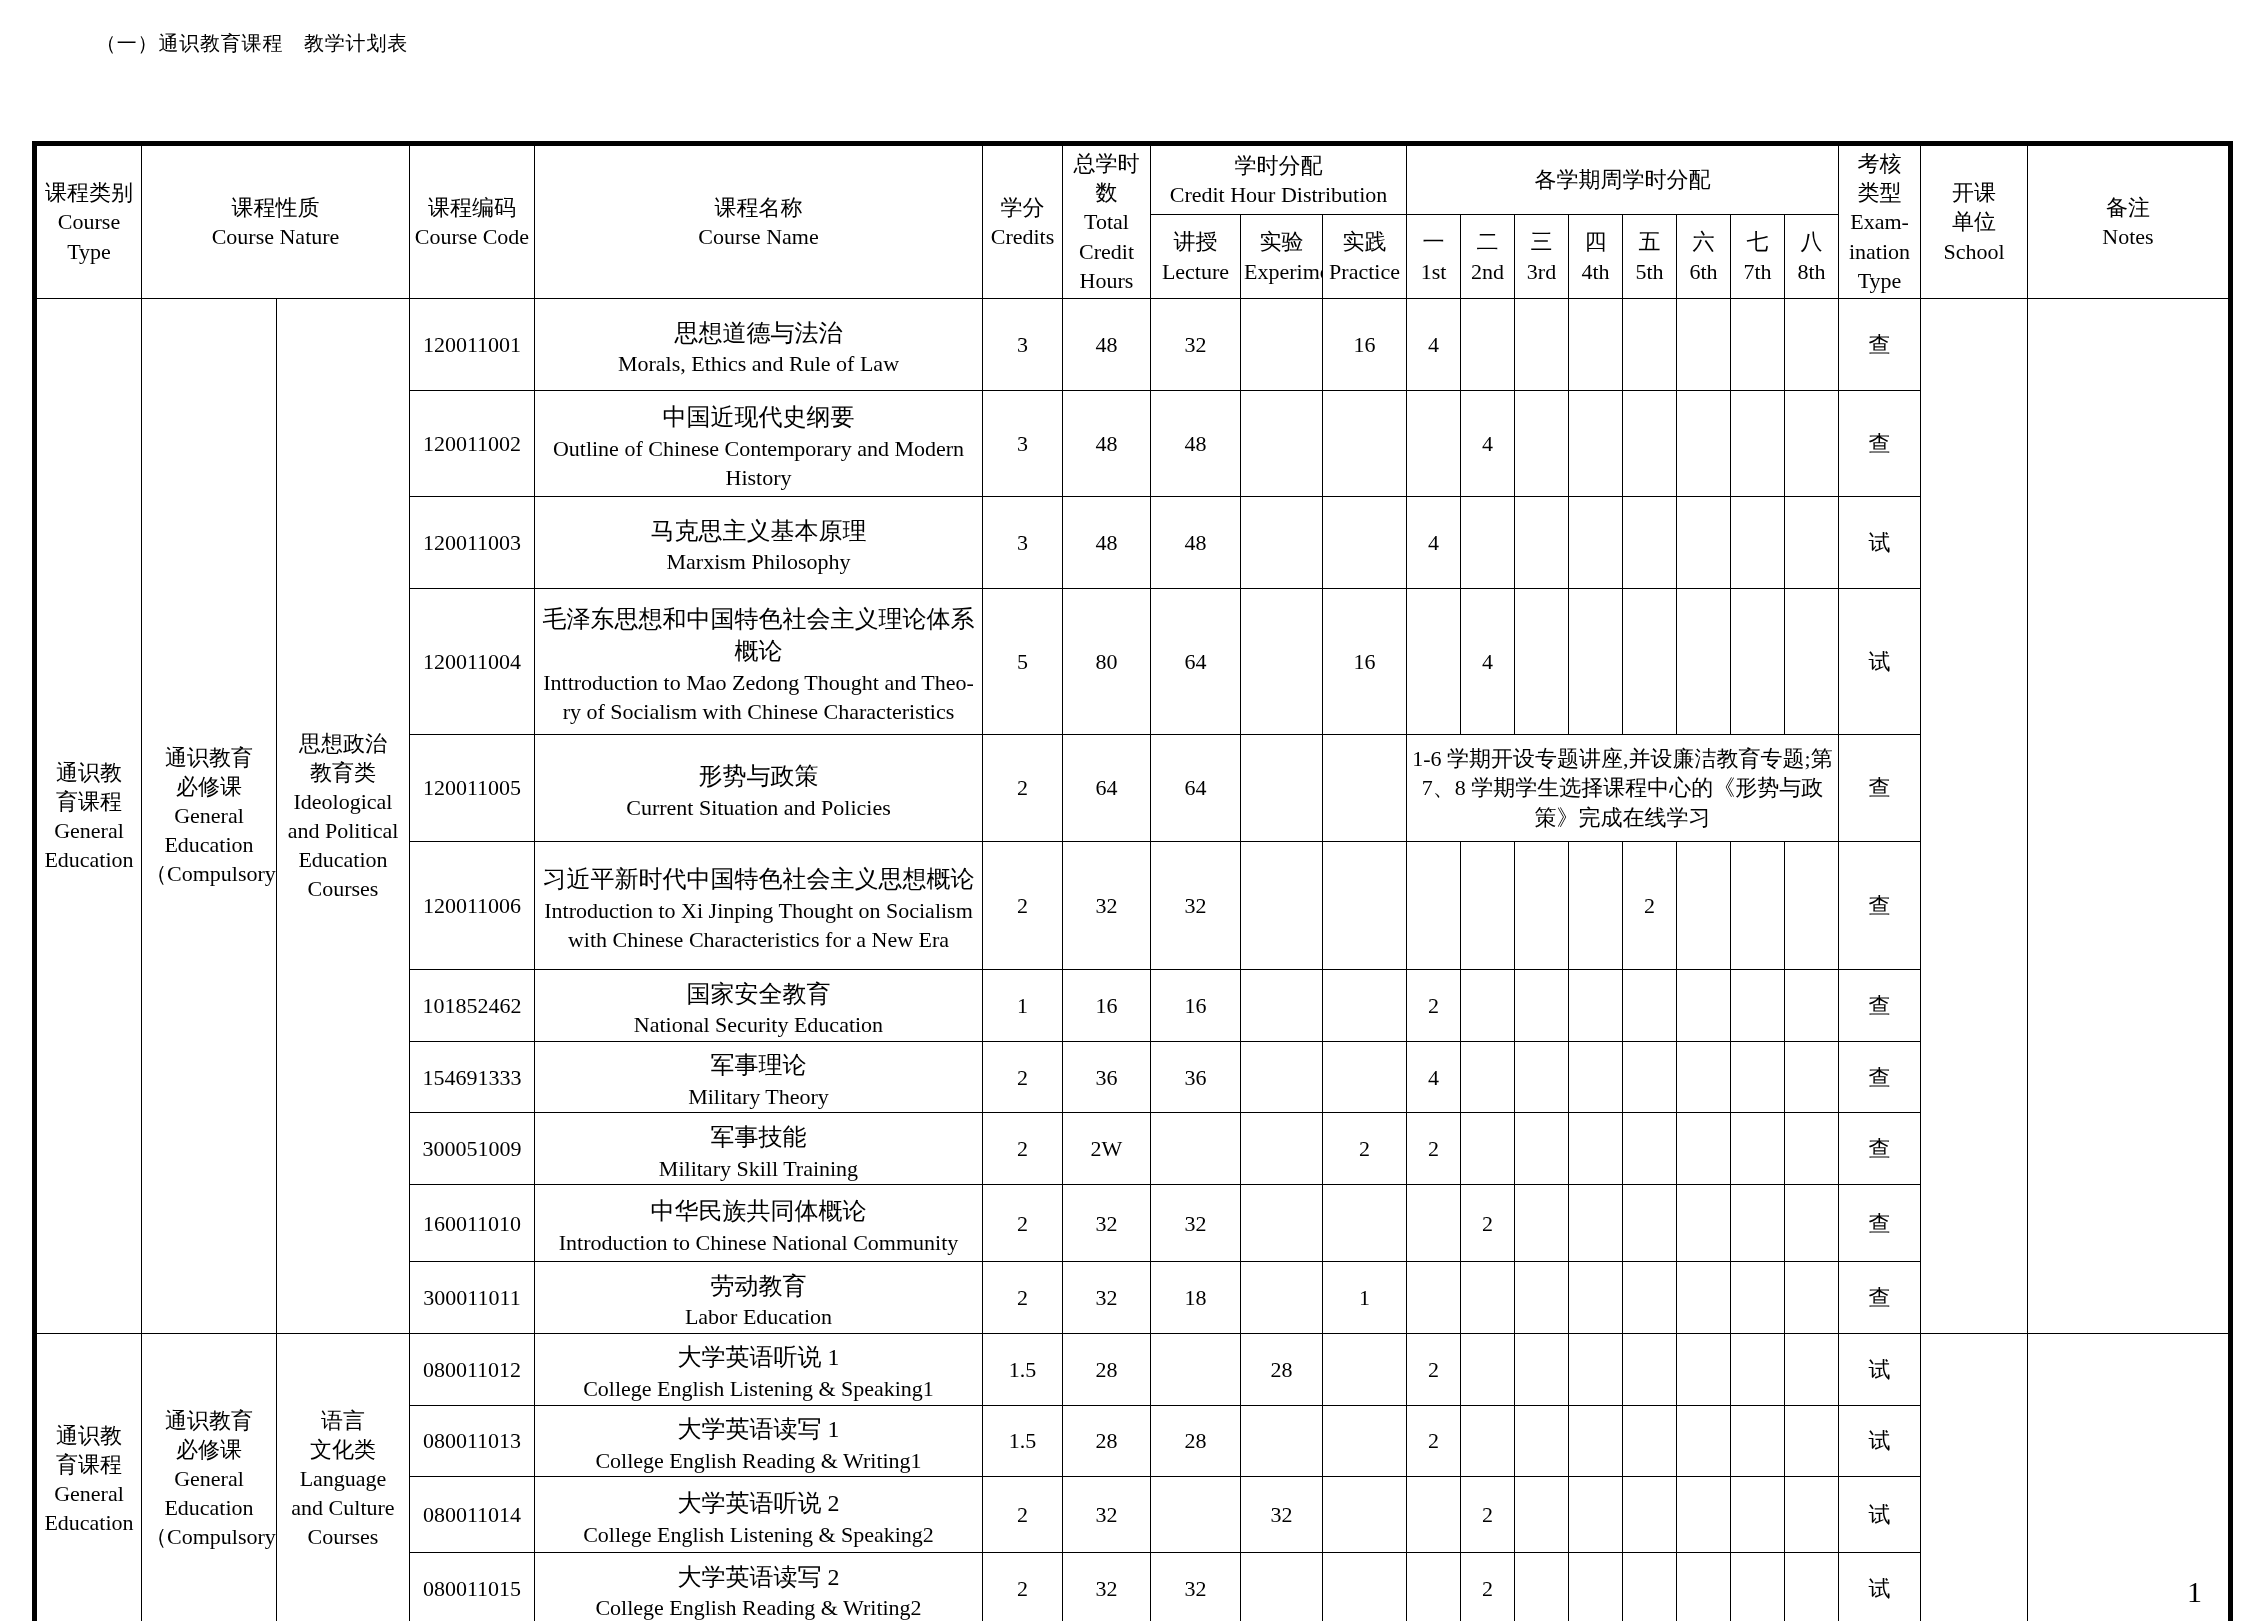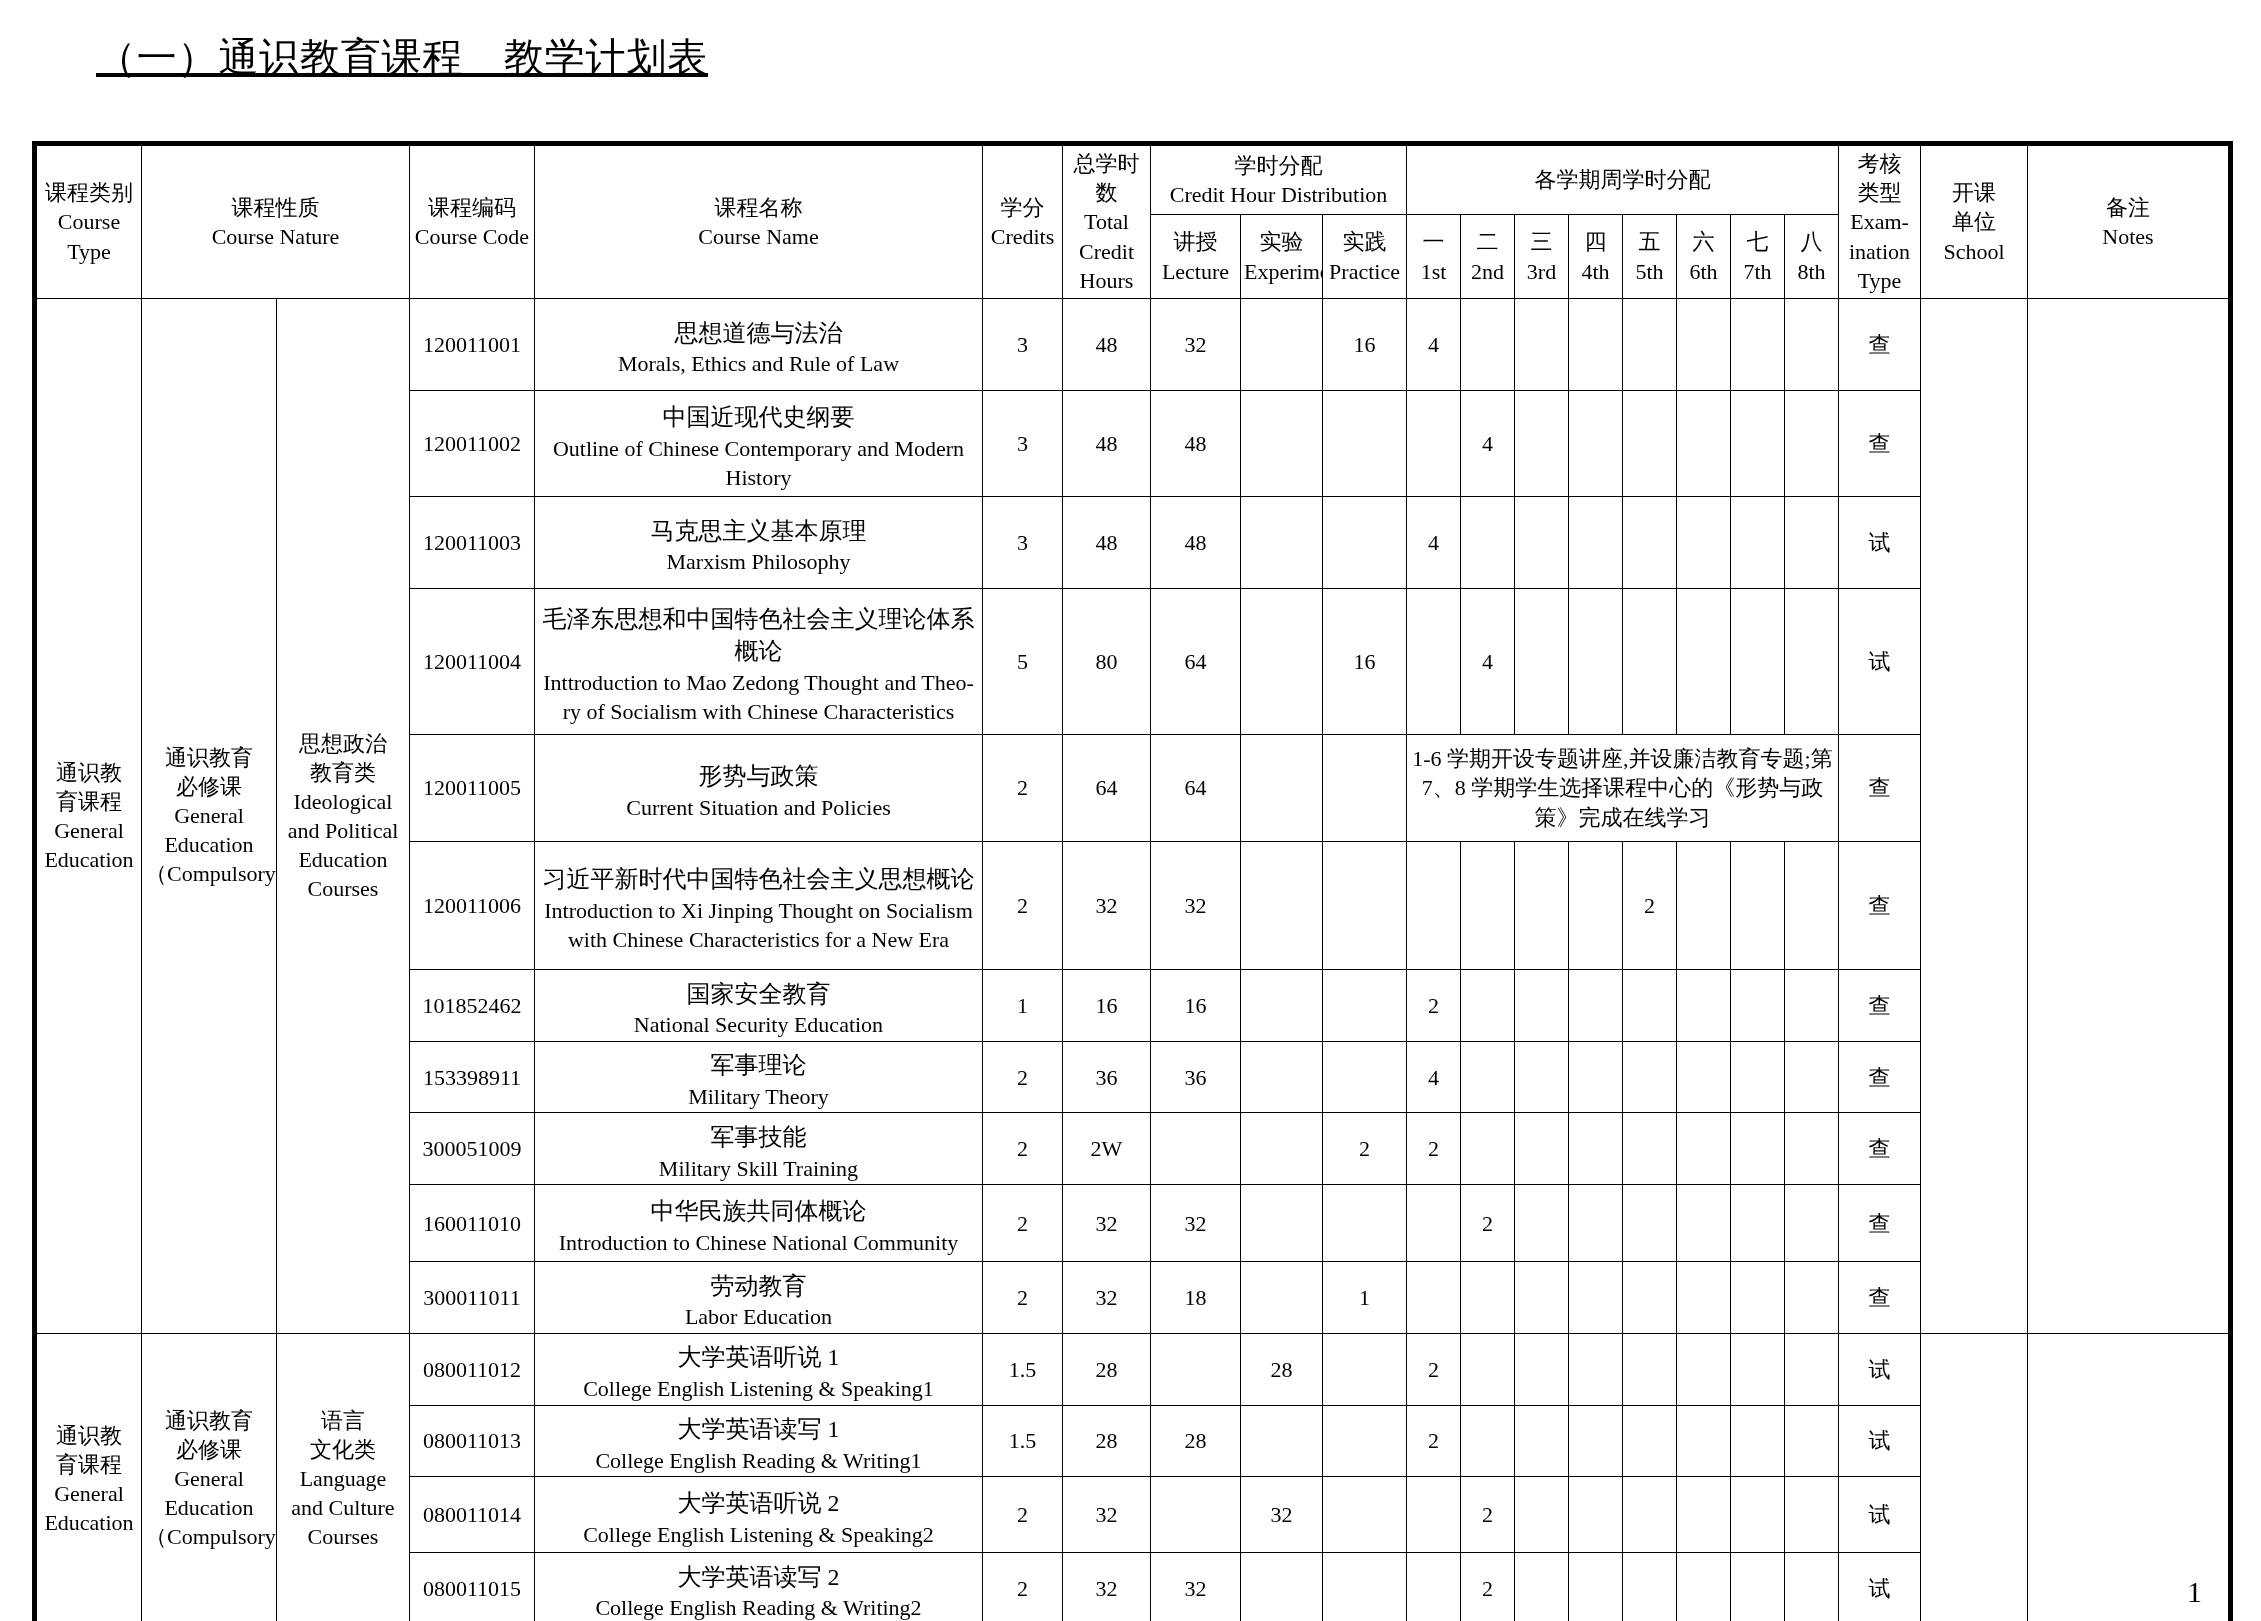--- a/index.html
+++ b/index.html
@@ -3,21 +3,21 @@
 <meta charset="utf-8">
 <style>
   html,body{margin:0;padding:0;}
   body{
     width:2261px;height:1621px;background:#ffffff;color:#000;
     font-family:"Liberation Serif","DejaVu Serif",serif;
     position:relative;overflow:hidden;
   }
   .titles{position:absolute;left:96px;top:19.5px;}
   .doc-title{font-size:34px;font-weight:bold;letter-spacing:0.8px;margin:0;}
-  .doc-subtitle{font-size:40px;font-weight:normal;letter-spacing:0.8px;margin:10.5px 0 0 0;text-decoration:underline;}
+  .doc-subtitle{font-size:20px;font-weight:normal;letter-spacing:0.8px;margin:10.5px 0 0 0;}
   table.sched{
     position:absolute;left:32px;top:141px;width:2199px;
     border-collapse:collapse;table-layout:fixed;
     border:5.3px solid #000;
   }
   .sched td,.sched th{
     border:1.5px solid #000;
     font-weight:normal;font-size:22px;line-height:1.32;
     text-align:center;vertical-align:middle;
     padding:1.5px 3px;overflow:hidden;
@@ -272,21 +272,21 @@
     <td class="num"></td>
     <td class="num"></td>
     <td class="num"></td>
     <td class="num"></td>
     <td class="num"></td>
     <td class="num"></td>
     <td class="num"></td>
     <td class="exam">查</td>
   </tr>
   <tr style="height:67px">
-    <td class="num">153398911</td>
+    <td class="num">154691333</td>
     <td class="name-cell">
       <div class="zh-name">军事理论</div>
       <div class="en-name">Military Theory</div>
     </td>
     <td class="num">2</td>
     <td class="num">36</td>
     <td class="num">36</td>
     <td class="num"></td>
     <td class="num"></td>
     <td class="num">4</td>

